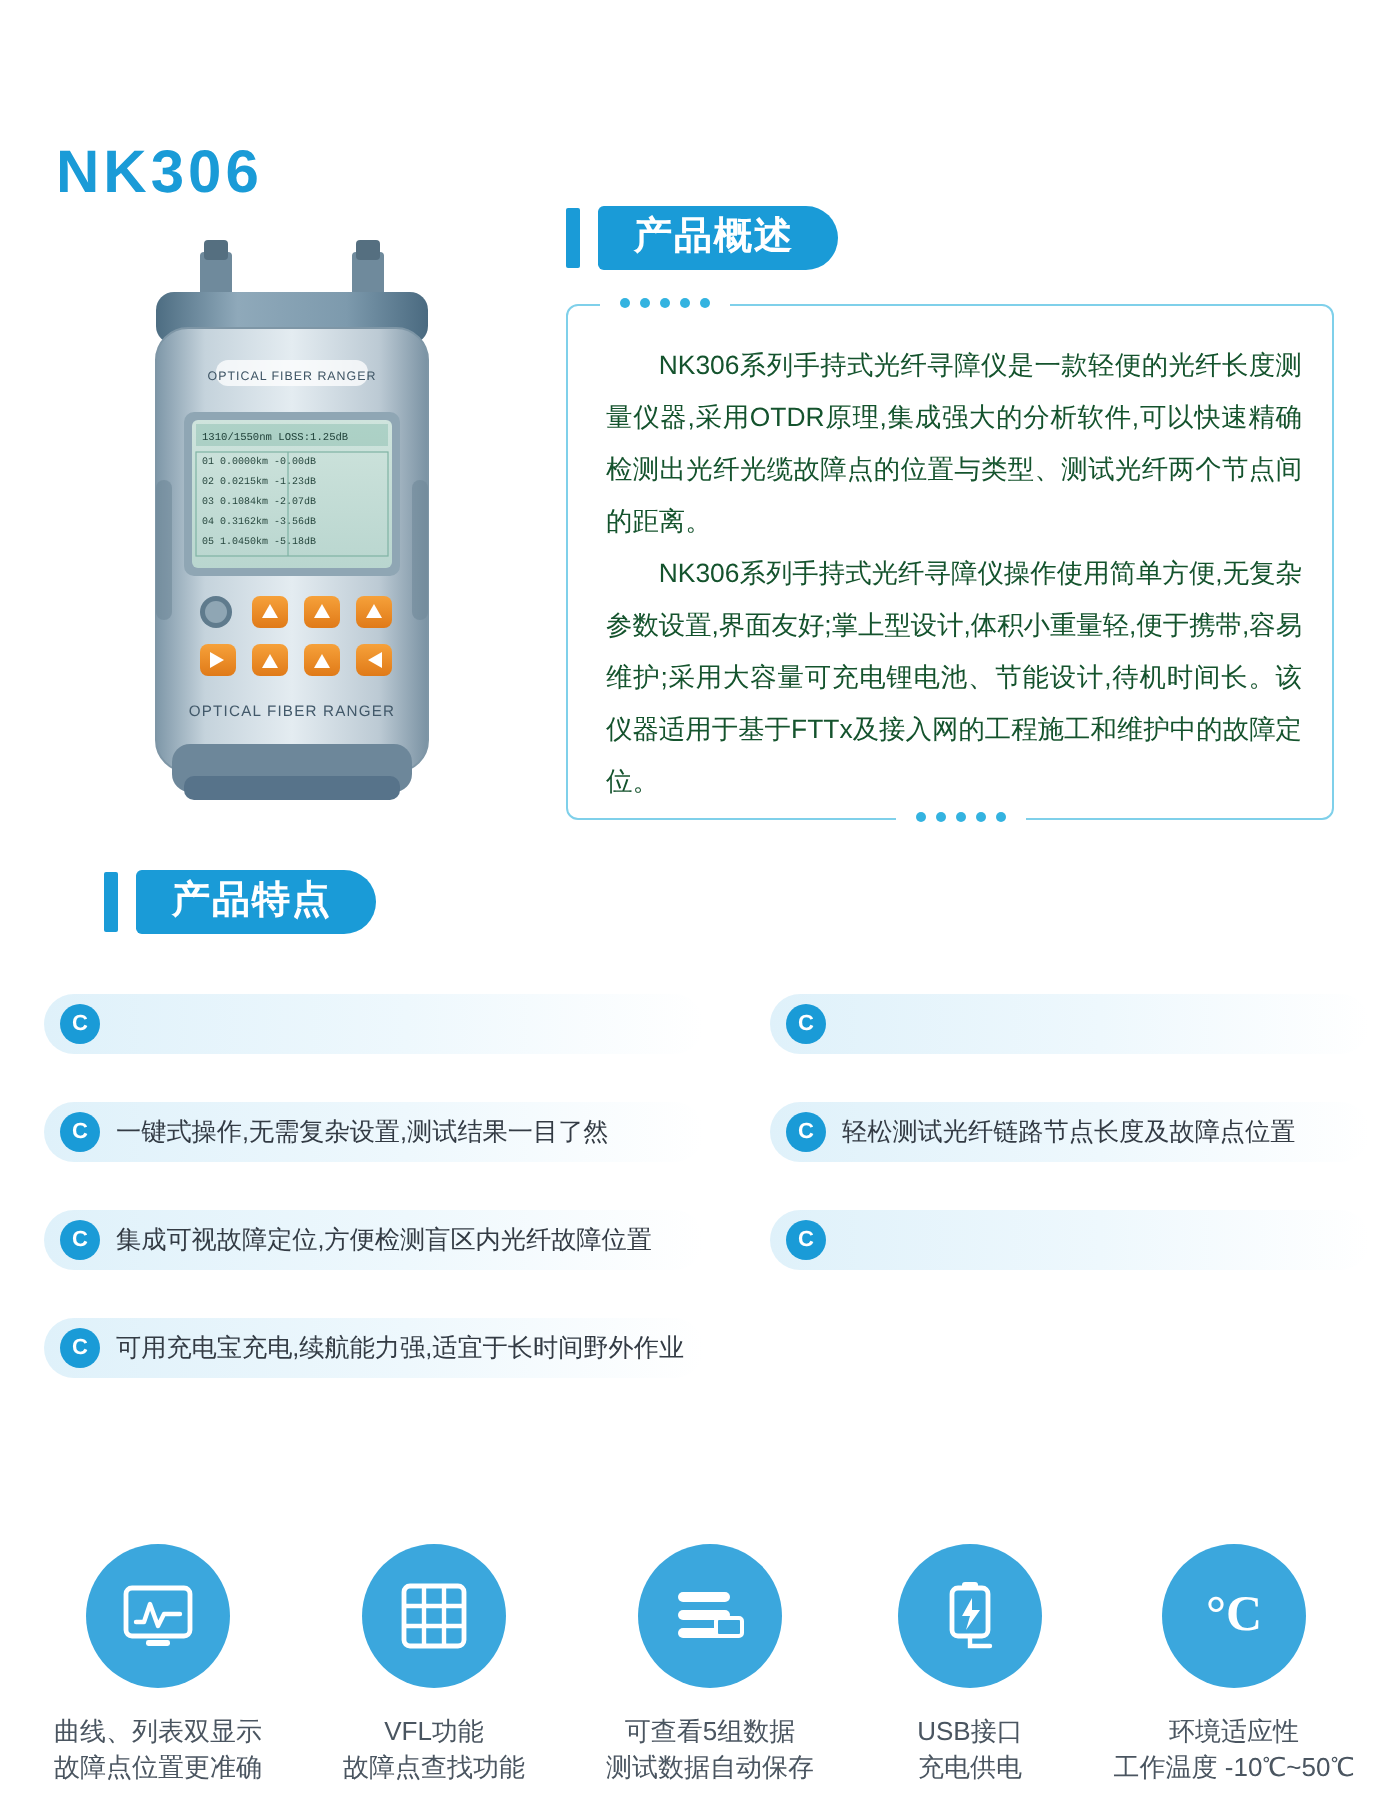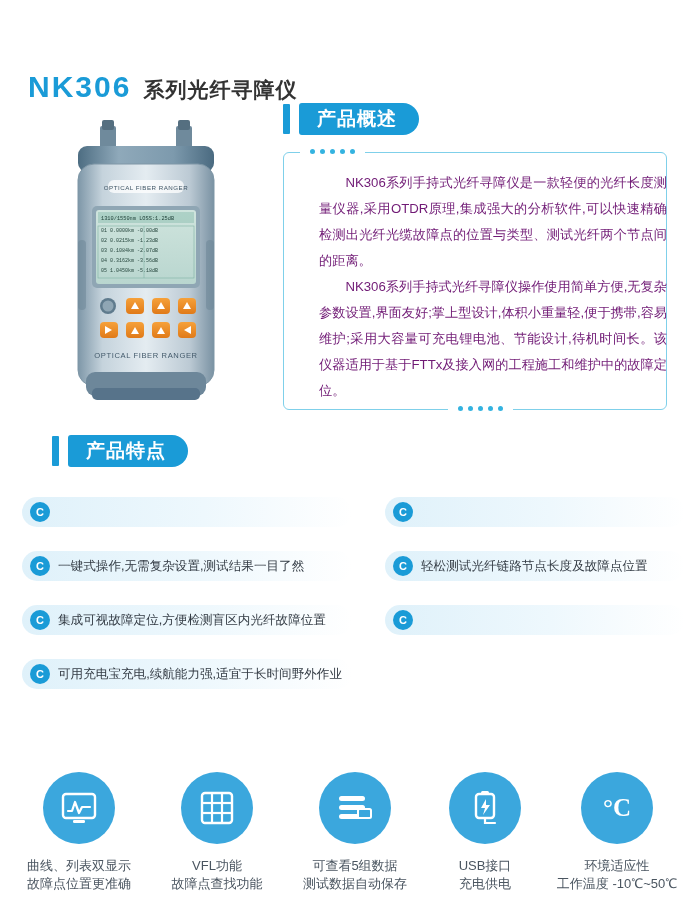--- a/index.html
+++ b/index.html
@@ -105,23 +105,22 @@
   .dots-top { left: 300px; top: 149px; }
   .dots-bottom { left: 448px; top: 406px; }
 
   .overview-text {
     position: absolute;
     left: 303px;
     top: 170px;
     width: 348px;
     font-size: 13.2px;
     line-height: 26px;
-    color: #701a75;
+    color: #14532d;
     text-align: justify;
-    margin-left: 16px;
   }
   .overview-text p { margin: 0; text-indent: 2em; }
 
   
   .feature {
     position: absolute;
     height: 30px;
     display: flex;
     align-items: center;
     border-radius: 15px;
@@ -182,21 +181,20 @@
   #icon-2 { left: 152px; }
   #icon-3 { left: 290px; }
   #icon-4 { left: 420px; }
   #icon-5 { left: 552px; }
 </style>
 </head>
 <body>
 
 <div class="title-row">
   <span class="title-model">NK306</span>
-  <span class="title-rest">系列光纤寻障仪</span>
 </div>
 
 <div class="device-wrap">
   <svg width="200" height="290" viewBox="0 0 200 290">
     <defs>
       <linearGradient id="bodyGrad" x1="0" y1="0" x2="1" y2="0">
         <stop offset="0%" stop-color="#7e97a8"></stop>
         <stop offset="18%" stop-color="#c5d3dc"></stop>
         <stop offset="50%" stop-color="#e4ecf1"></stop>
         <stop offset="82%" stop-color="#bccad4"></stop>

